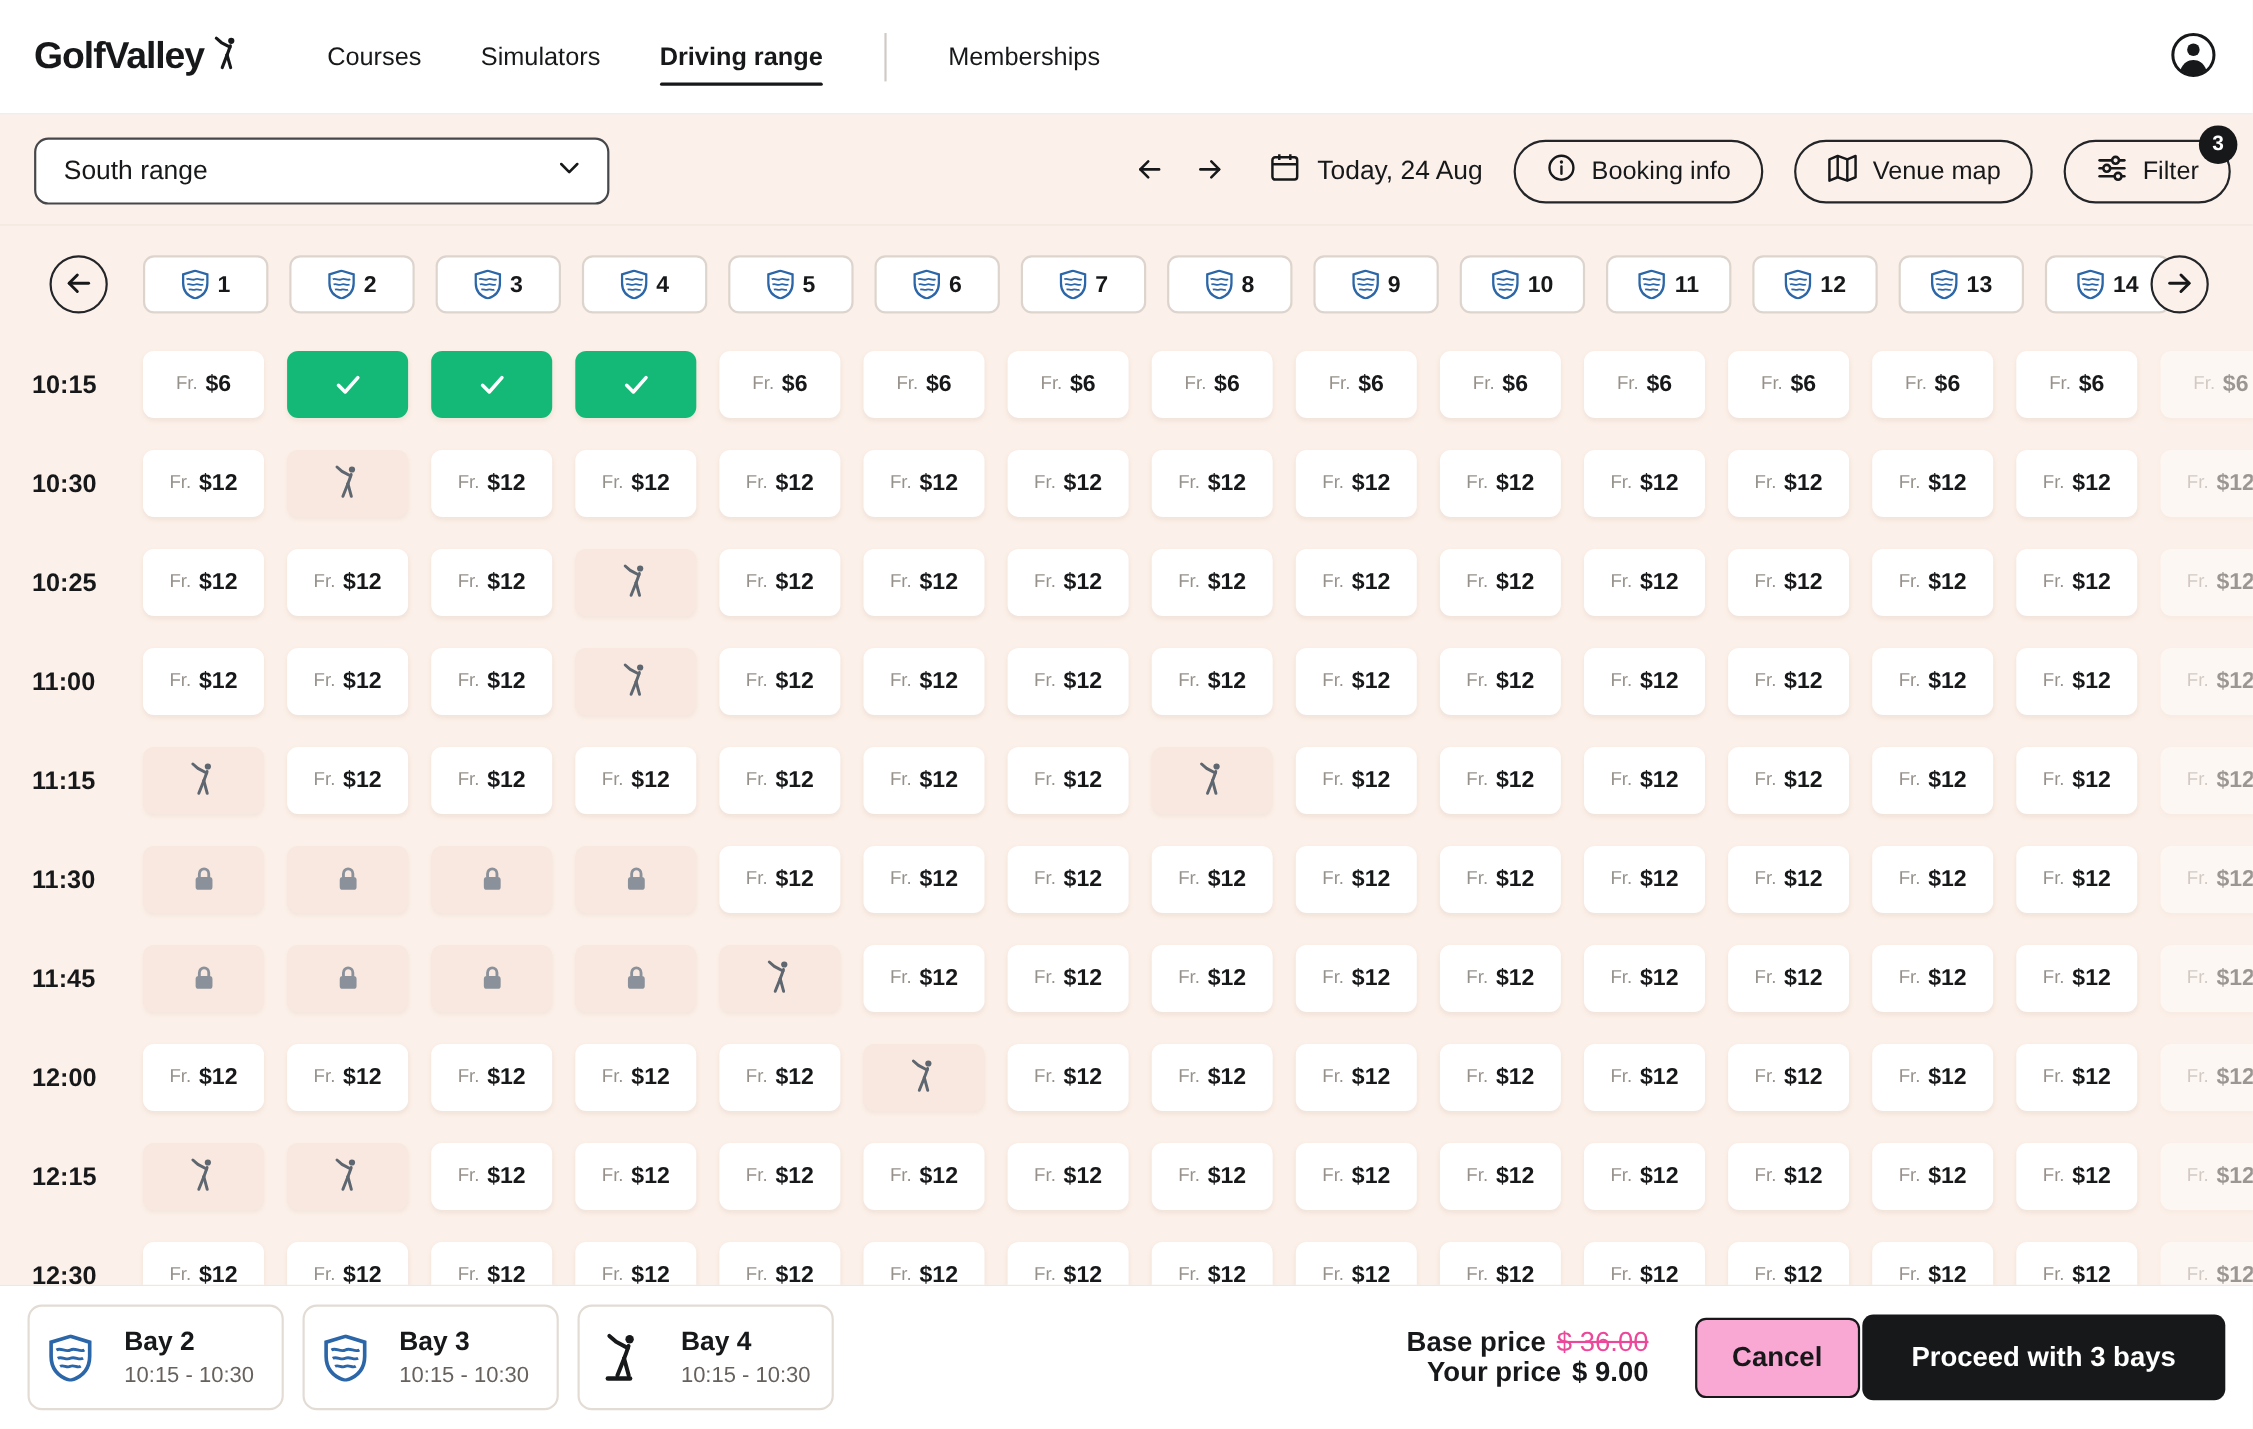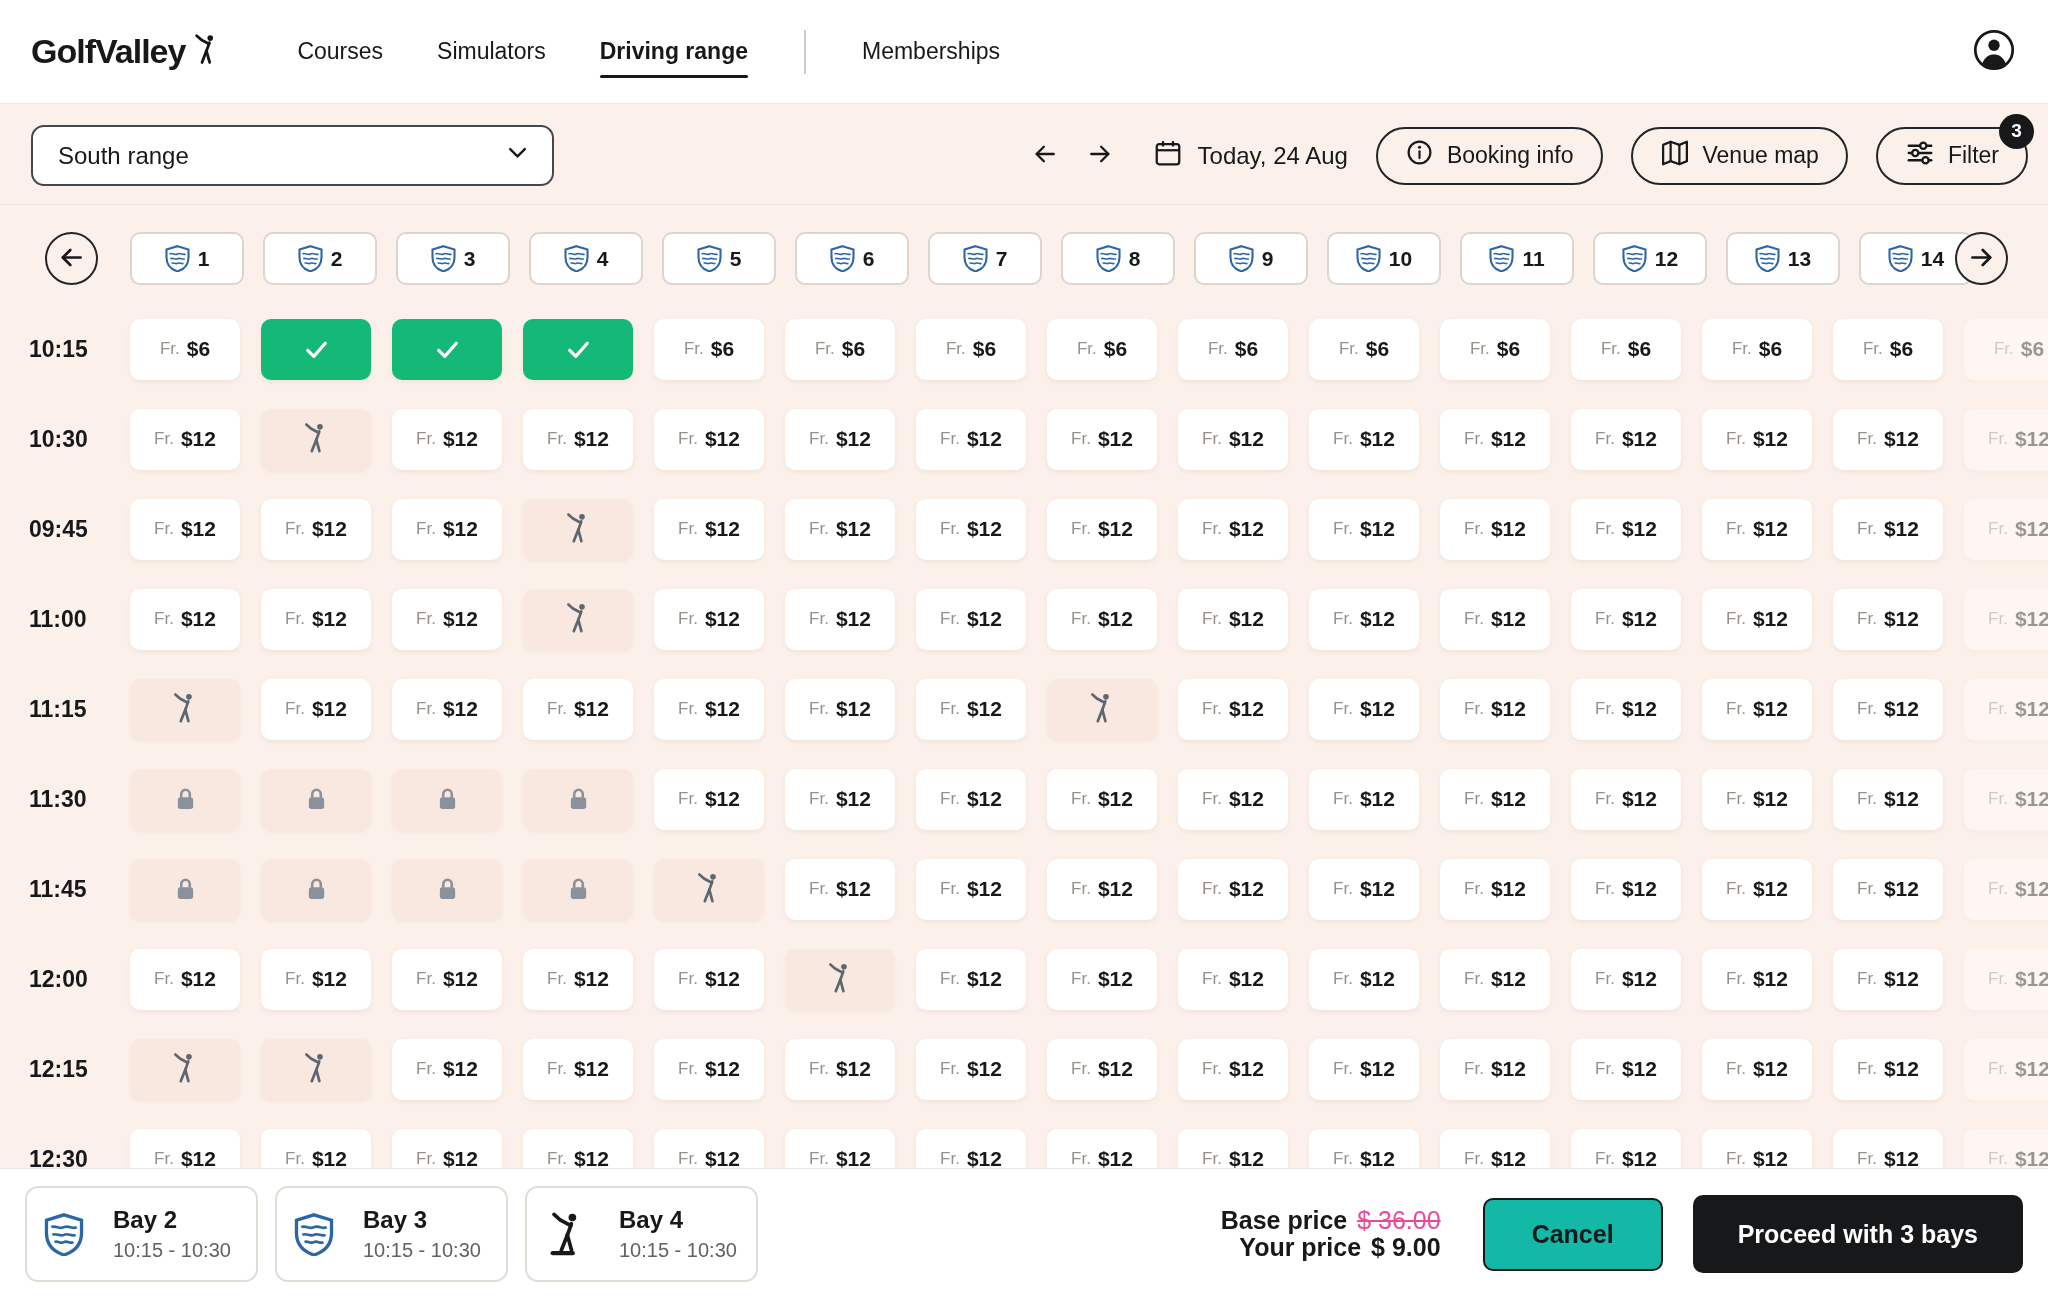--- a/index.html
+++ b/index.html
@@ -62,22 +62,22 @@
   .chip{width:233px;height:96px;border:2px solid #e3dcd5;border-radius:13px;background:#fff;display:flex;
         align-items:center;gap:29px;padding:0 8px 0 17px;box-sizing:border-box;cursor:pointer;}
   .chip-info{display:flex;flex-direction:column;gap:5px;}
   .chip-title{font-size:24px;font-weight:700;}
   .chip-sub{font-size:20px;color:#66615d;}
   .prices{margin-left:auto;text-align:right;margin-right:42px;font-size:25px;line-height:1;}
   .base-line{display:flex;justify-content:center;align-items:baseline;gap:10px;}
   .base-label{font-weight:700;}
   .base-val{color:#ec4899;text-decoration:line-through;font-weight:500;}
   .your-line{margin-top:2px;font-weight:700;display:flex;justify-content:flex-end;gap:10px;}
-  .cancel-btn{width:180px;height:73px;border:2.5px solid #17181a;border-radius:10px;background:#14b8a6;font-size:25px;
-              font-weight:600;display:flex;align-items:center;justify-content:center;margin-right:30px;}
+  .cancel-btn{width:150px;height:73px;border:2.5px solid #17181a;border-radius:10px;background:#f9a8d4;font-size:25px;
+              font-weight:600;display:flex;align-items:center;justify-content:center;margin-right:2px;}
   .proceed-btn{height:78px;padding:0 45px;background:#17181a;color:#fff;border-radius:10px;font-size:25px;
               font-weight:600;display:flex;align-items:center;justify-content:center;}
 </style>
 </head>
 <body>
 
 <div class="app">
 
   <header class="topbar">
     <div class="logo">
@@ -467,21 +467,21 @@
               <span class="fr">Fr.</span>
               <span class="price">$12</span>
             </div>
             <div class="cell available cut">
               <span class="fr">Fr.</span>
               <span class="price">$12</span>
             </div>
           </div>
         </div>
         <div class="row">
-          <div class="time">09:45</div>
+          <div class="time">10:25</div>
           <div class="cells">
             <div class="cell available">
               <span class="fr">Fr.</span>
               <span class="price">$12</span>
             </div>
             <div class="cell available">
               <span class="fr">Fr.</span>
               <span class="price">$12</span>
             </div>
             <div class="cell available">

